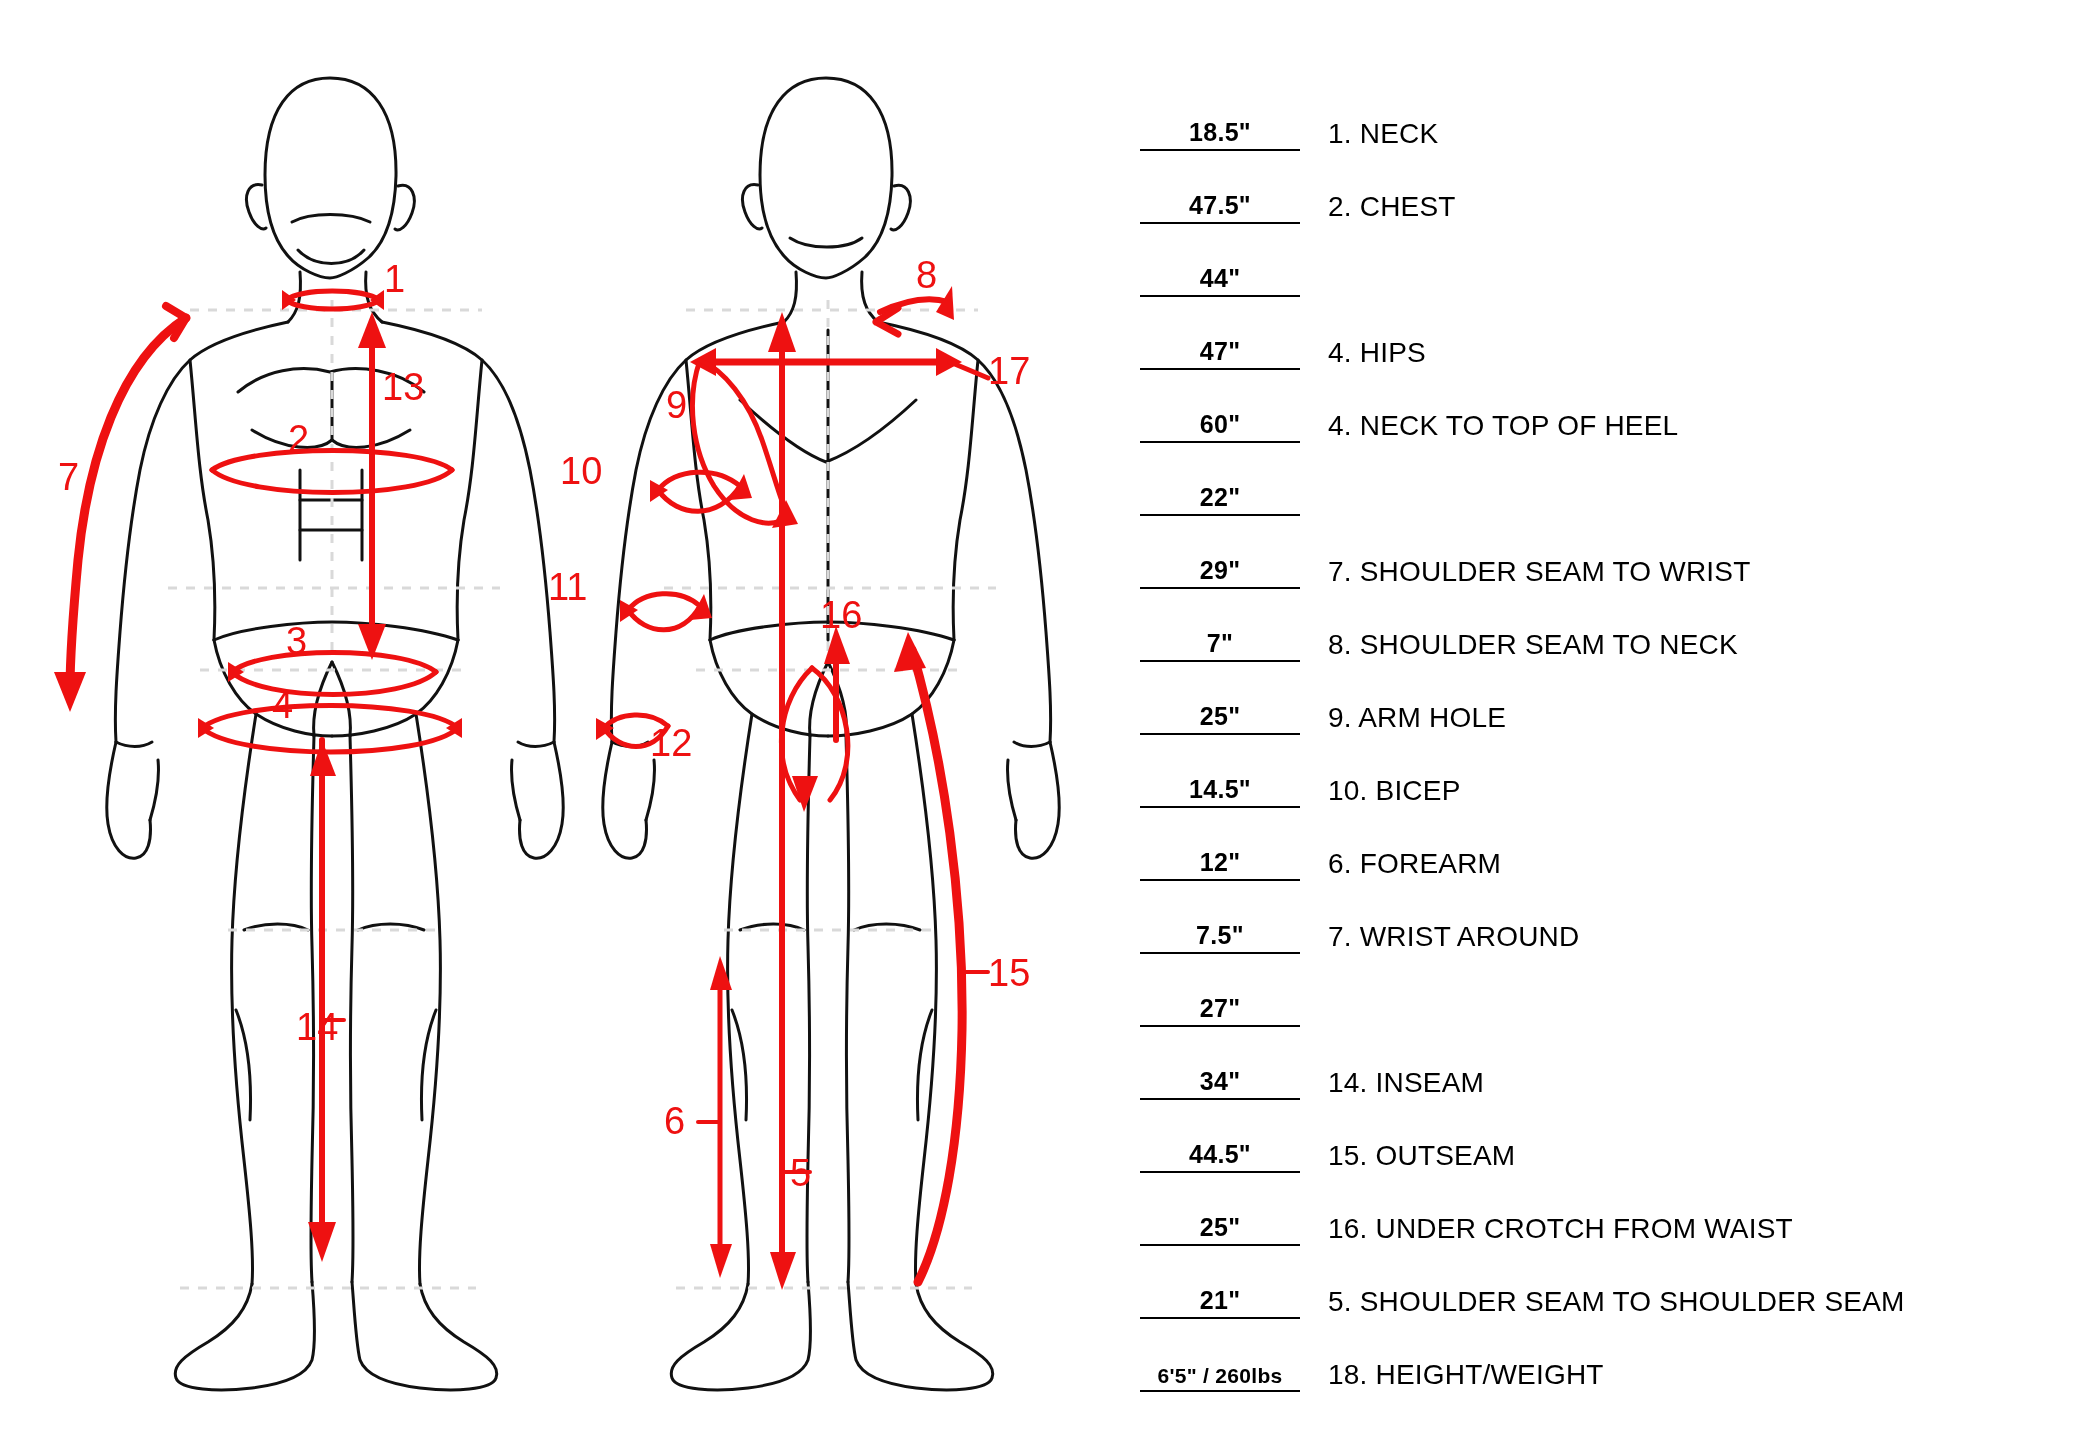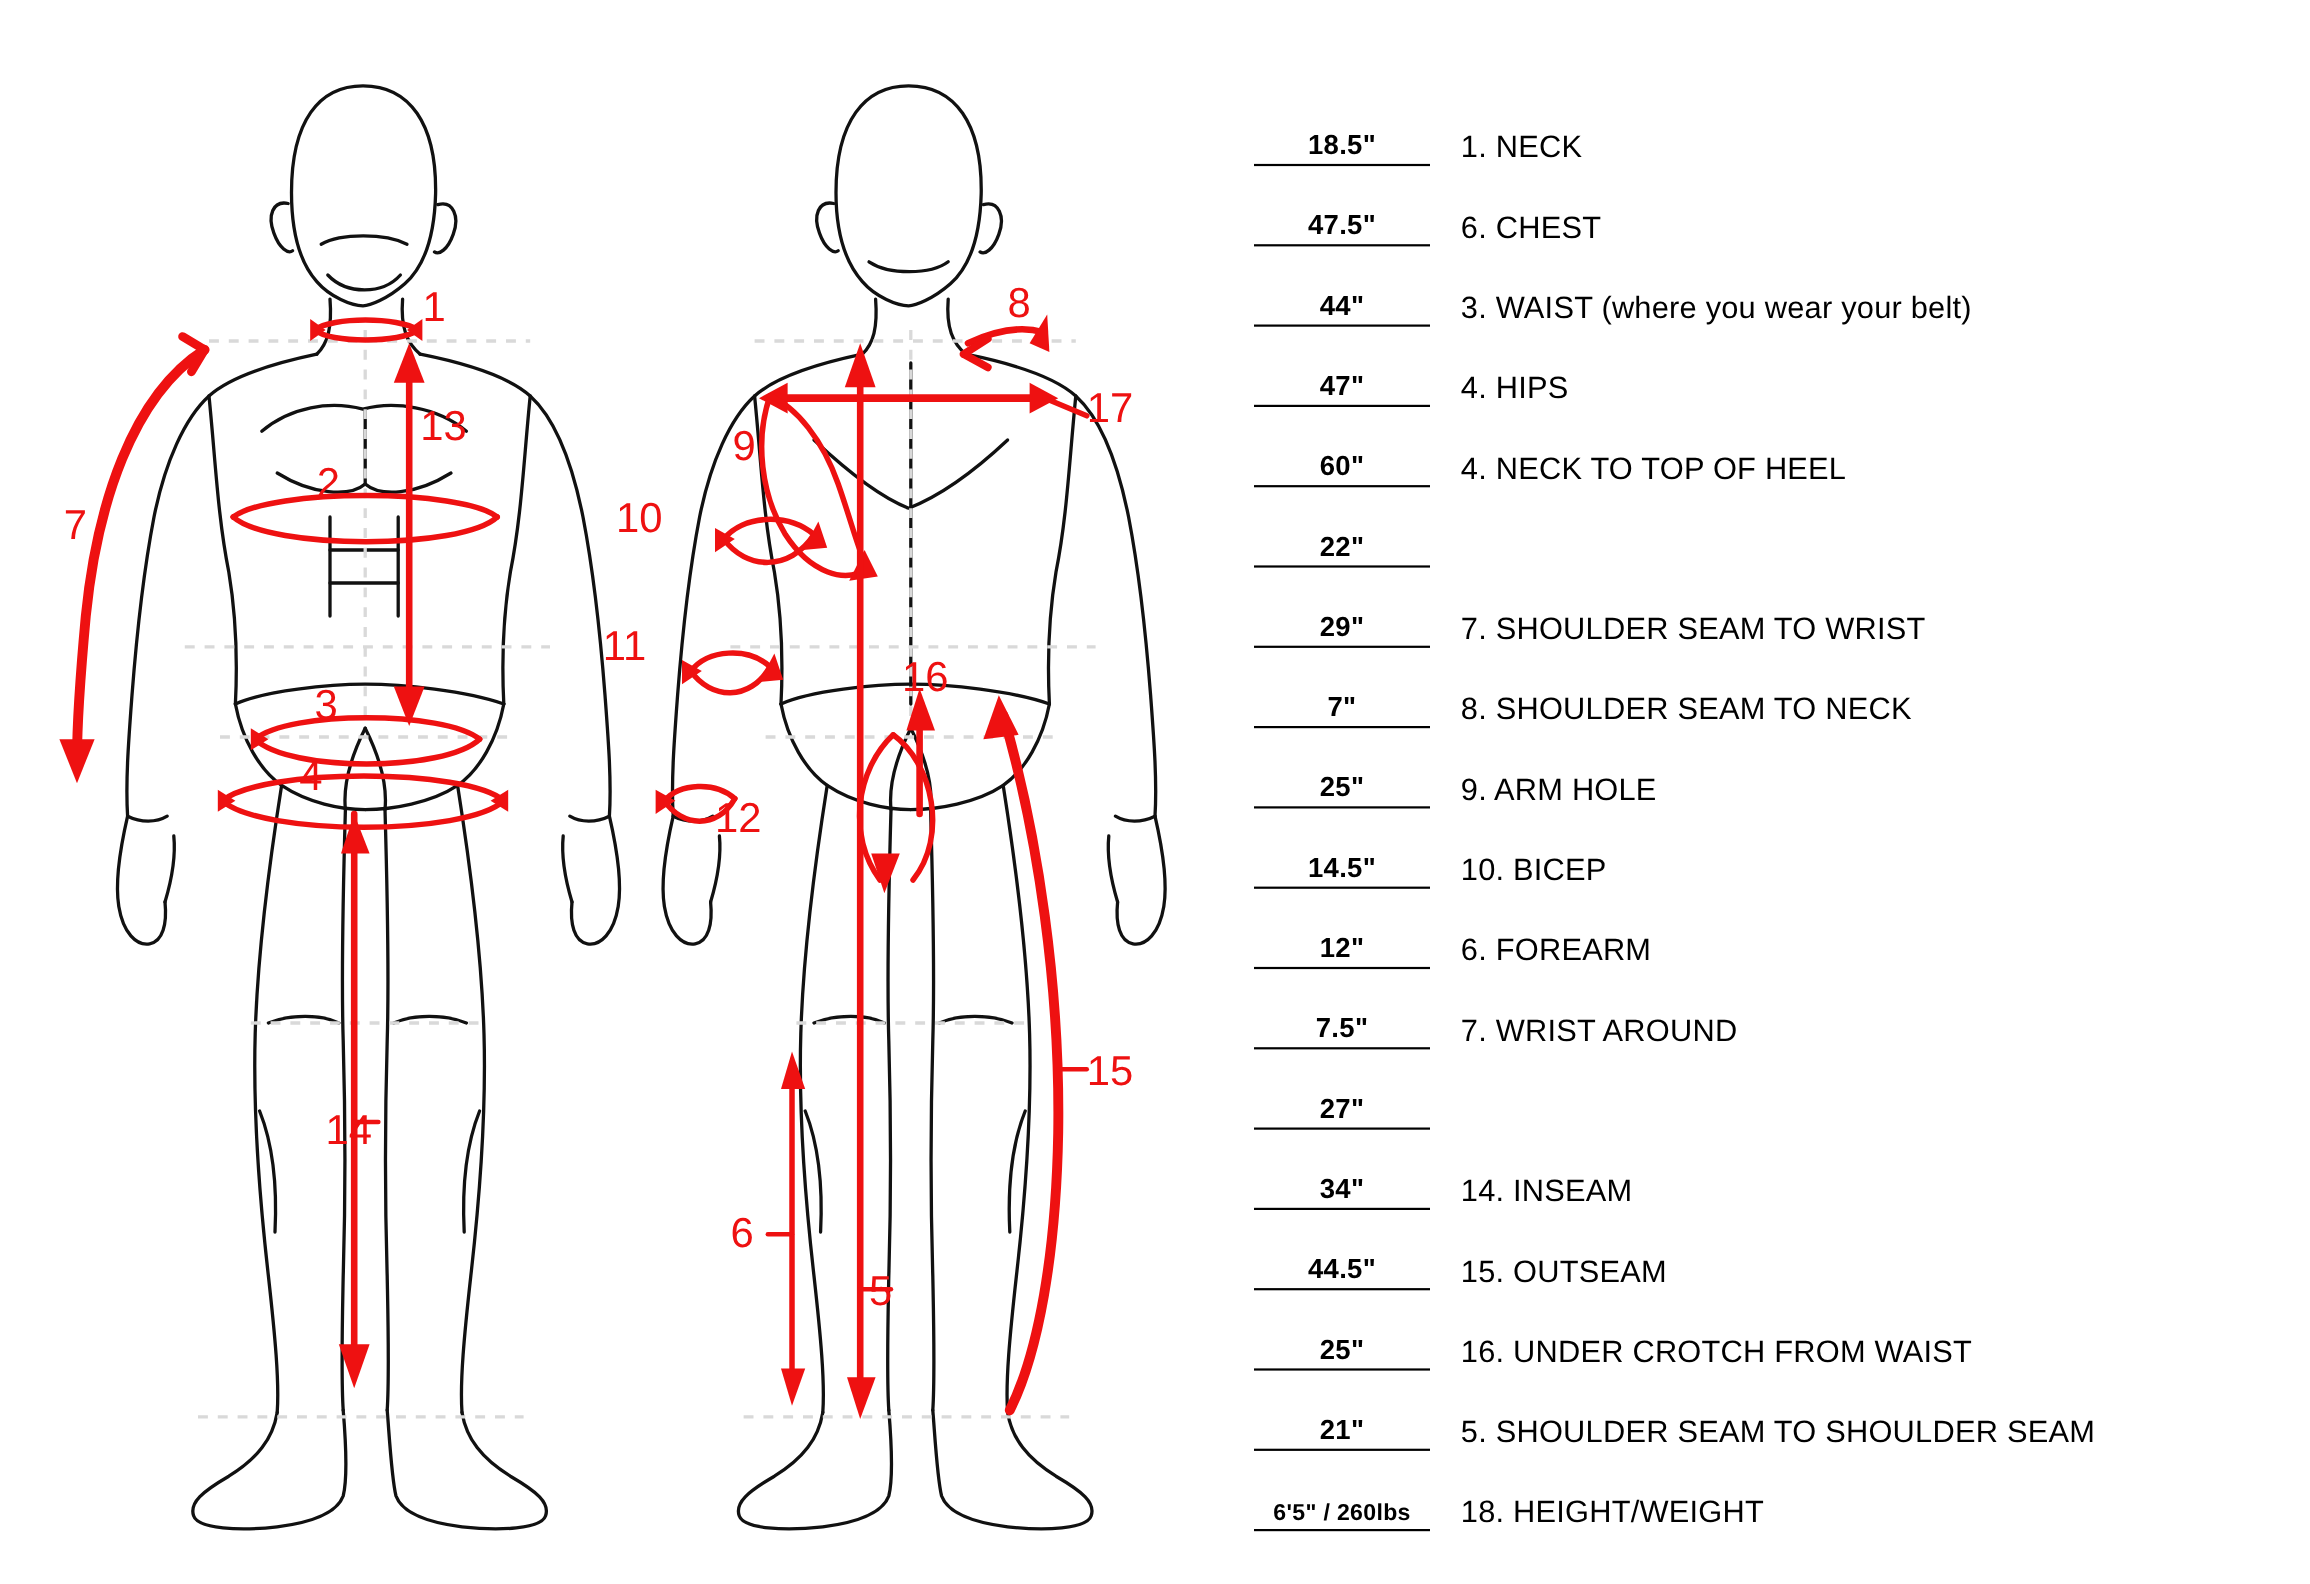--- a/index.html
+++ b/index.html
@@ -284,26 +284,25 @@
 
   <div class="legend">
 
     <div class="legend-row">
       <div class="value-cell">18.5"</div>
       <div class="label-cell">1. NECK</div>
     </div>
 
     <div class="legend-row">
       <div class="value-cell">47.5"</div>
-      <div class="label-cell">6. CHEST</div>
+      <div class="label-cell">2. CHEST</div>
     </div>
 
     <div class="legend-row">
       <div class="value-cell">44"</div>
-      <div class="label-cell">3. WAIST (where you wear your belt)</div>
     </div>
 
     <div class="legend-row">
       <div class="value-cell">47"</div>
       <div class="label-cell">4. HIPS</div>
     </div>
 
     <div class="legend-row">
       <div class="value-cell">60"</div>
       <div class="label-cell">4. NECK TO TOP OF HEEL</div>

